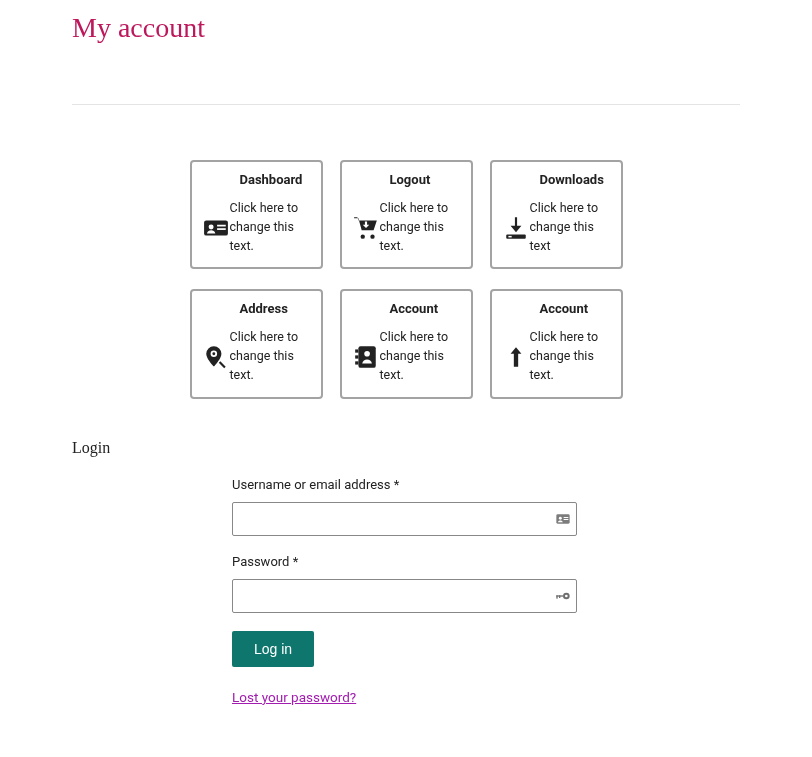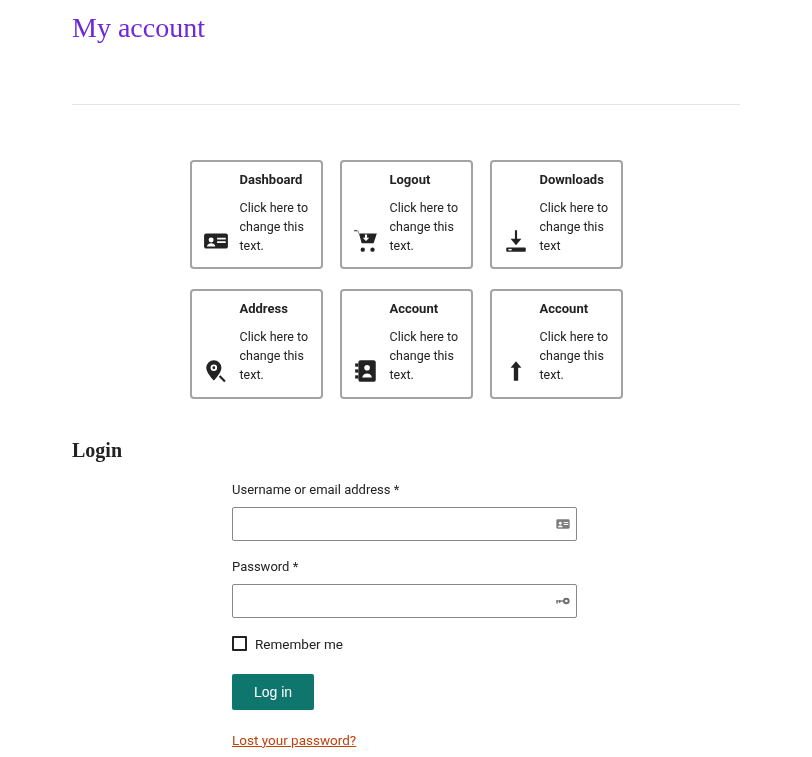--- a/index.html
+++ b/index.html
@@ -9,21 +9,21 @@
     background: #fff;
     width: 812px;
   }
   .page {
     padding: 12px 72px 40px 72px;
   }
   .page-title {
     font-family: Georgia, "Times New Roman", serif;
     font-size: 28px;
     font-weight: 400;
-    color: #6d28d9;
+    color: #be185d;
     margin-bottom: 60px;
   }
   hr.sep {
     border: none;
     border-top: 1px solid #e4e4e4;
     margin-bottom: 55px;
   }
   .cards {
     display: grid;
     grid-template-columns: repeat(3, 133px);
@@ -41,43 +41,42 @@
     cursor: pointer;
   }
   .card-title {
     font-weight: 700;
     font-size: 13px;
     margin-left: 38px;
     margin-bottom: 12px;
   }
   .card-body {
     display: flex;
-    align-items: flex-end;
-    gap: 10px;
+    align-items: center;
   }
   .card-icon {
     width: 28px;
     height: 28px;
     flex: 0 0 28px;
     display: flex;
     align-items: center;
     justify-content: center;
     margin-top: 2px;
   }
   .card-icon svg { width: 26px; height: 26px; fill: #222; }
   .card-desc {
     font-size: 12.5px;
     line-height: 1.5;
     color: #222;
   }
 
   .login-heading {
     font-family: Georgia, "Times New Roman", serif;
-    font-size: 20px;
-    font-weight: 700;
+    font-size: 16px;
+    font-weight: 400;
     margin-bottom: 20px;
   }
   .login-form {
     margin-left: 160px;
     width: 345px;
   }
   .form-row { margin-bottom: 18px; }
   .form-label {
     display: block;
     font-size: 13px;
@@ -124,21 +123,21 @@
     color: #fff;
     border: none;
     padding: 10px 22px;
     font-size: 14px;
     border-radius: 2px;
     cursor: pointer;
     margin-bottom: 20px;
   }
   .lost {
     font-size: 13.5px;
-    color: #c2410c;
+    color: #a21caf;
     text-decoration: underline;
     cursor: pointer;
     display: inline-block;
   }
 </style>
 </head>
 <body>
 
 <div class="page">
   <h1 class="page-title">My account</h1>
@@ -270,23 +269,19 @@
               <circle cx="17" cy="12" r="5" fill="#555"></circle>
               <circle cx="17" cy="12" r="2" fill="#fff"></circle>
               <rect x="2" y="11" width="10" height="2" fill="#555"></rect>
               <rect x="2" y="11" width="2" height="5" fill="#555"></rect>
               <rect x="6" y="11" width="2" height="4" fill="#555"></rect>
             </svg>
         </span>
       </div>
     </div>
 
-    <div class="remember-row">
-      <span class="remember-box"></span>
-      <span>Remember me</span>
-    </div>
 
     <button type="button" class="login-btn">Log in</button>
     <br>
     <a class="lost">Lost your password?</a>
 
   </form>
 </div>
 
 </body></html>

